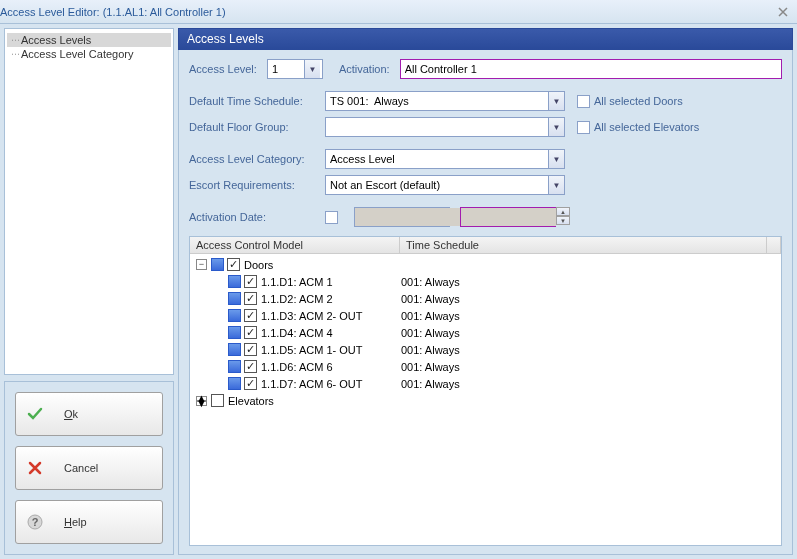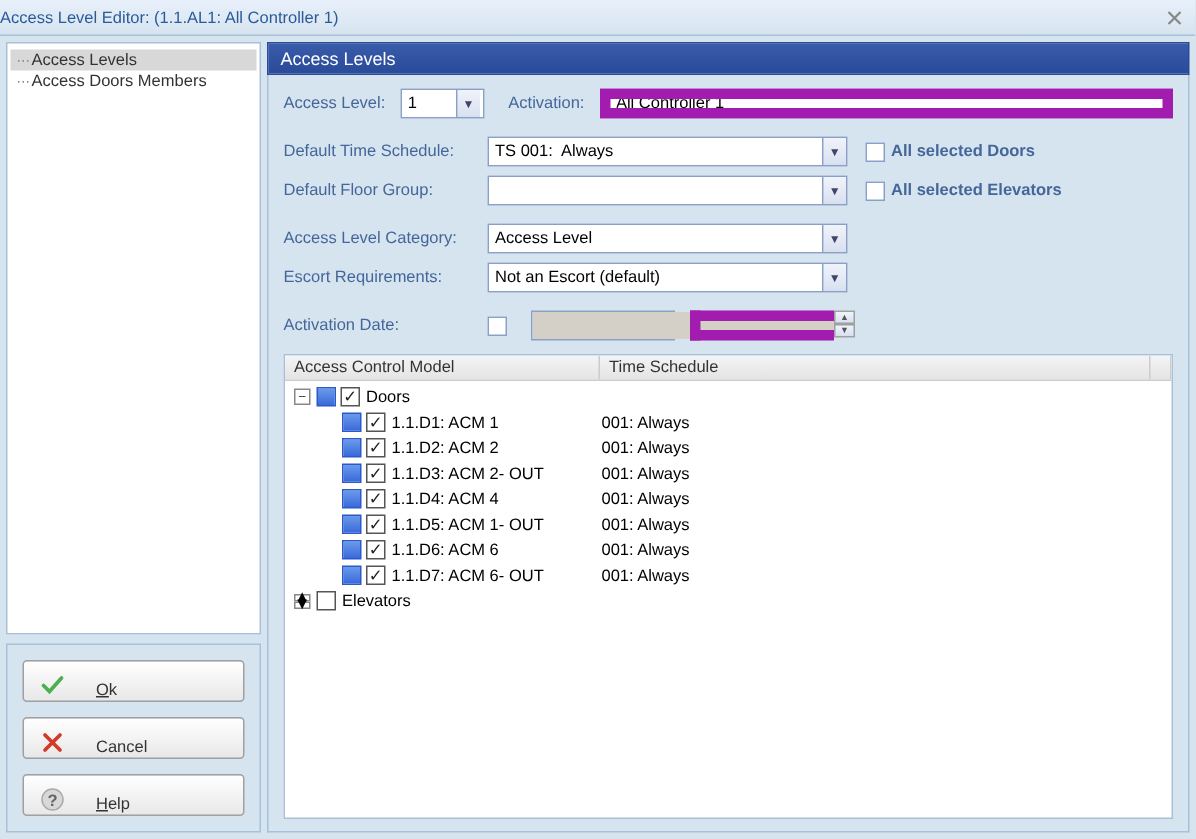--- a/index.html
+++ b/index.html
@@ -10,43 +10,43 @@
 .titlebar-close { position: absolute; right: 6px; top: 4px; width: 16px; height: 16px; color: #888; cursor: pointer; display: flex; align-items: center; justify-content: center; }
 
 .layout { display: flex; height: 535px; padding: 4px; gap: 4px; }
 .left-col { width: 170px; display: flex; flex-direction: column; gap: 6px; }
 .nav-panel { flex: 1; background: #fff; border: 1px solid #a8c0d8; padding: 4px 2px; }
 .nav-item { padding: 1px 4px; color: #333; display: flex; align-items: center; gap: 2px; cursor: pointer; }
 .nav-item.selected { background: #d8d8d8; }
 .nav-dots { color: #888; font-size: 9px; letter-spacing: -1px; }
 
 .button-panel { background: #d6e4f0; border: 1px solid #a8c0d8; padding: 10px; display: flex; flex-direction: column; gap: 10px; }
-.btn { background: linear-gradient(#ffffff, #e8e8e8); border: 1px solid #a0a0a0; border-radius: 3px; height: 28px; display: flex; align-items: flex-end; cursor: pointer; padding: 1px 10px; }
+.btn { background: linear-gradient(#ffffff, #e8e8e8); border: 1px solid #a0a0a0; border-radius: 3px; height: 44px; display: flex; align-items: center; cursor: pointer; padding: 12px 10px; }
 .btn-icon { width: 18px; height: 18px; margin-right: 20px; display: flex; align-items: center; justify-content: center; }
 .btn-label { flex: 1; text-align: left; color: #333; }
 
 .right-col { flex: 1; display: flex; flex-direction: column; }
 .panel-header { background: linear-gradient(#3a5aaa, #2a4a9a); color: #fff; padding: 3px 8px; font-size: 12px; border: 1px solid #2a4a9a; }
 .panel-body { flex: 1; background: #d6e4f0; border: 1px solid #a8c0d8; border-top: none; padding: 8px 10px; display: flex; flex-direction: column; gap: 4px; overflow: hidden; }
 
 .form-row { display: flex; align-items: center; gap: 6px; min-height: 22px; }
 .form-label { color: #446699; width: 130px; flex-shrink: 0; }
 .form-label.short { width: auto; margin-right: 4px; }
 
 .combo { display: flex; align-items: center; background: #fff; border: 1px solid #8aa0c8; height: 20px; }
 .combo-input { border: none; outline: none; padding: 0 4px; height: 18px; background: transparent; }
 .combo-arrow { width: 16px; height: 18px; background: linear-gradient(#f0f4fa, #d8e0f0); border-left: 1px solid #8aa0c8; display: flex; align-items: center; justify-content: center; cursor: pointer; color: #446; font-size: 8px; }
 .combo.disabled { background: #d4d0c8; }
 .combo.disabled .combo-arrow { background: linear-gradient(#e8e4dc, #d4d0c8); }
 
-.text-input { background: #fff; border: 7px solid #a21caf; height: 20px; padding: 0 4px; outline: none; }
+.text-input { background: #fff; border: 1px solid #a21caf; height: 20px; padding: 0 4px; outline: none; }
 
 .checkbox-wrap { display: flex; align-items: center; gap: 4px; }
 .checkbox { width: 13px; height: 13px; border: 1px solid #8aa0c8; background: #fff; cursor: pointer; display: flex; align-items: center; justify-content: center; font-size: 10px; color: #333; }
-.checkbox-label { color: #446699; font-weight: bold; }
+.checkbox-label { color: #446699; }
 
 .spinner { display: flex; flex-direction: column; width: 14px; }
 .spinner-btn { height: 9px; background: linear-gradient(#f0f4fa, #d8e0f0); border: 1px solid #a0a0a0; font-size: 6px; display: flex; align-items: center; justify-content: center; cursor: pointer; color: #555; }
 
 .tree-panel { flex: 1; background: #fff; border: 1px solid #a8c0d8; display: flex; flex-direction: column; overflow: hidden; margin-top: 4px; }
 .tree-header { display: flex; background: linear-gradient(#f4f4f4, #e4e4e4); border-bottom: 1px solid #ccc; }
 .tree-header-cell { padding: 2px 6px; border-right: 1px solid #ccc; color: #333; }
 .tree-body { flex: 1; overflow: auto; padding: 2px; }
 .tree-row { display: flex; align-items: center; height: 17px; }
 .tree-indent { display: inline-block; }
@@ -74,21 +74,21 @@
 
 <div class="layout">
   <div class="left-col">
     <div class="nav-panel">
       <div class="nav-item selected">
         <span class="nav-dots">⋯</span>
         <span>Access Levels</span>
       </div>
       <div class="nav-item">
         <span class="nav-dots">⋯</span>
-        <span>Access Doors Members</span>
+        <span>Access Level Category</span>
       </div>
     </div>
 
     <div class="button-panel">
       <div class="btn">
         <span class="btn-icon">
           <svg width="16" height="16" viewBox="0 0 16 16">
               <path d="M2 8 L6 12 L14 3" stroke="#4caf50" stroke-width="2.5" fill="none" stroke-linecap="round"></path>
             </svg>
         </span>

